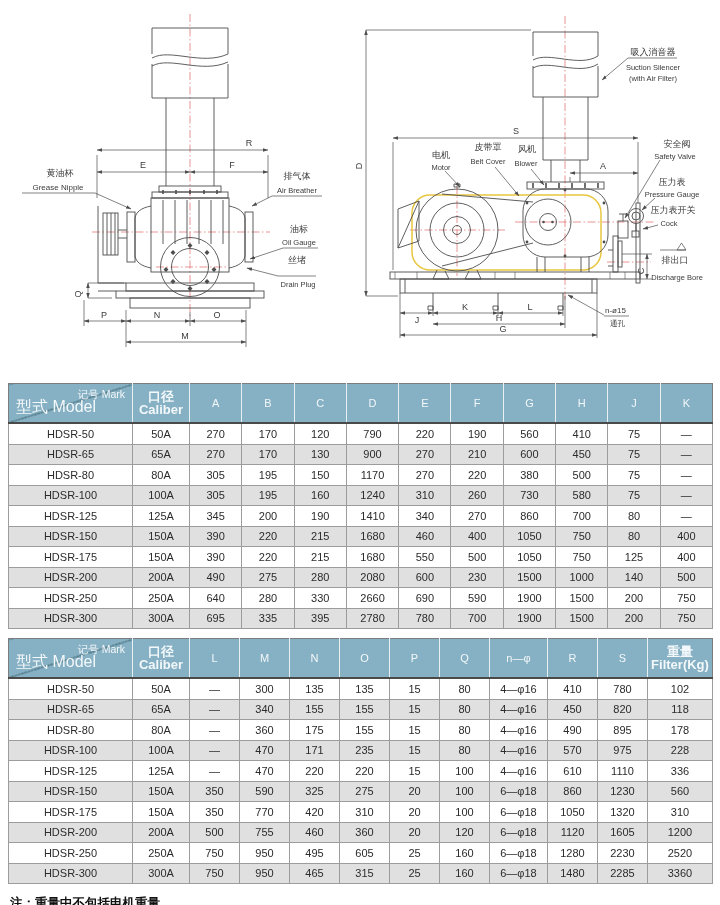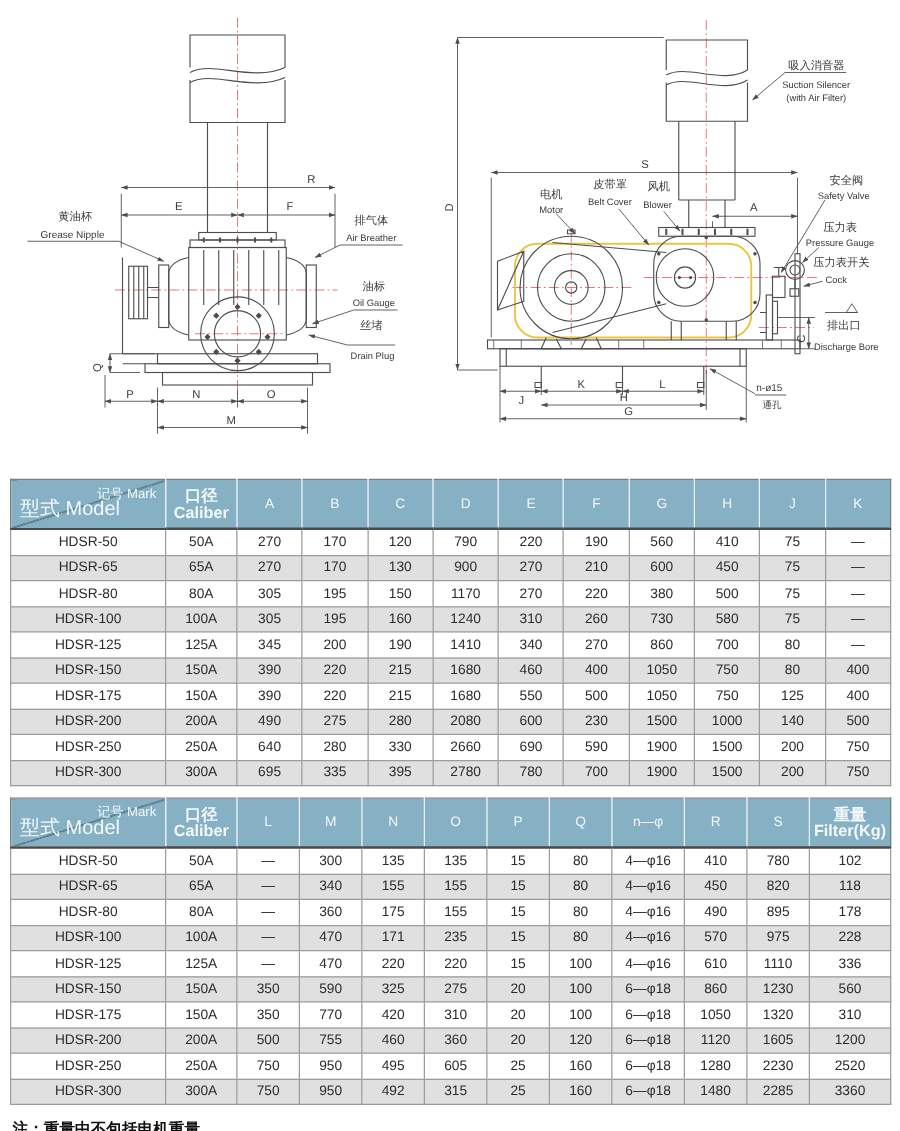--- a/index.html
+++ b/index.html
@@ -632,21 +632,21 @@
         <td>6—φ18</td>
         <td>1280</td>
         <td>2230</td>
         <td>2520</td>
       </tr>
       <tr>
         <td>HDSR-300</td>
         <td>300A</td>
         <td>750</td>
         <td>950</td>
-        <td>492</td>
+        <td>465</td>
         <td>315</td>
         <td>25</td>
         <td>160</td>
         <td>6—φ18</td>
         <td>1480</td>
         <td>2285</td>
         <td>3360</td>
       </tr>
     </tbody>
 </table>

